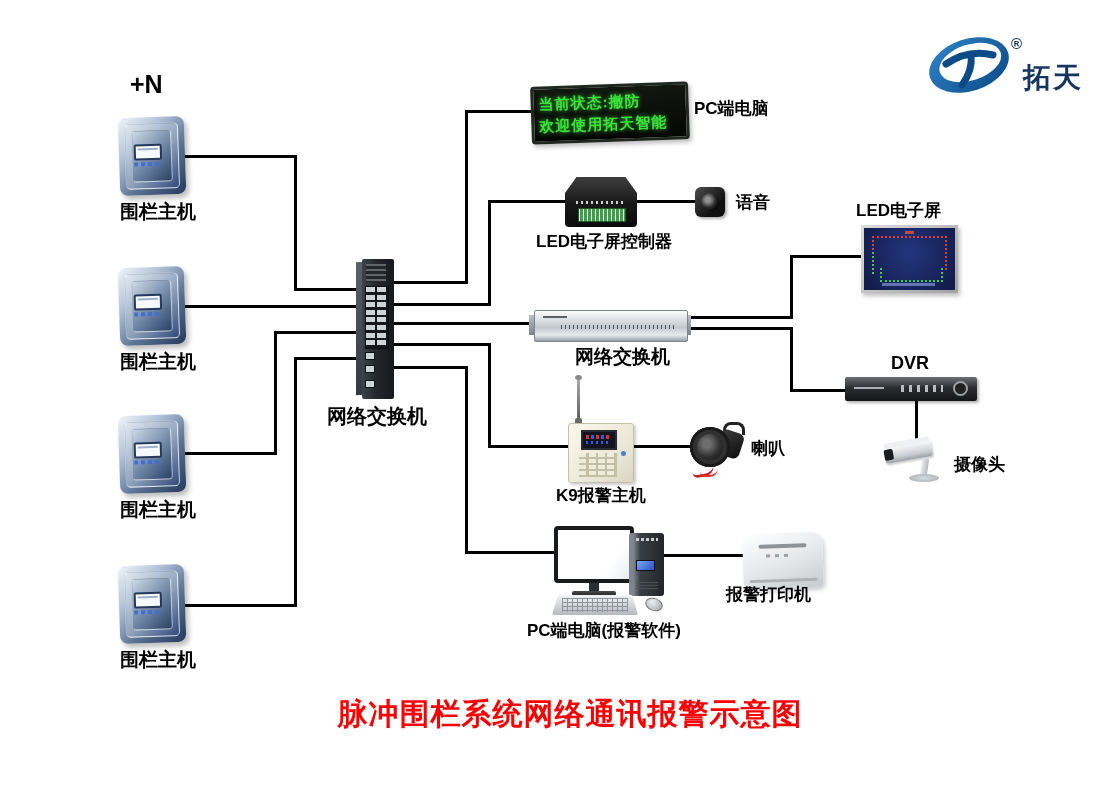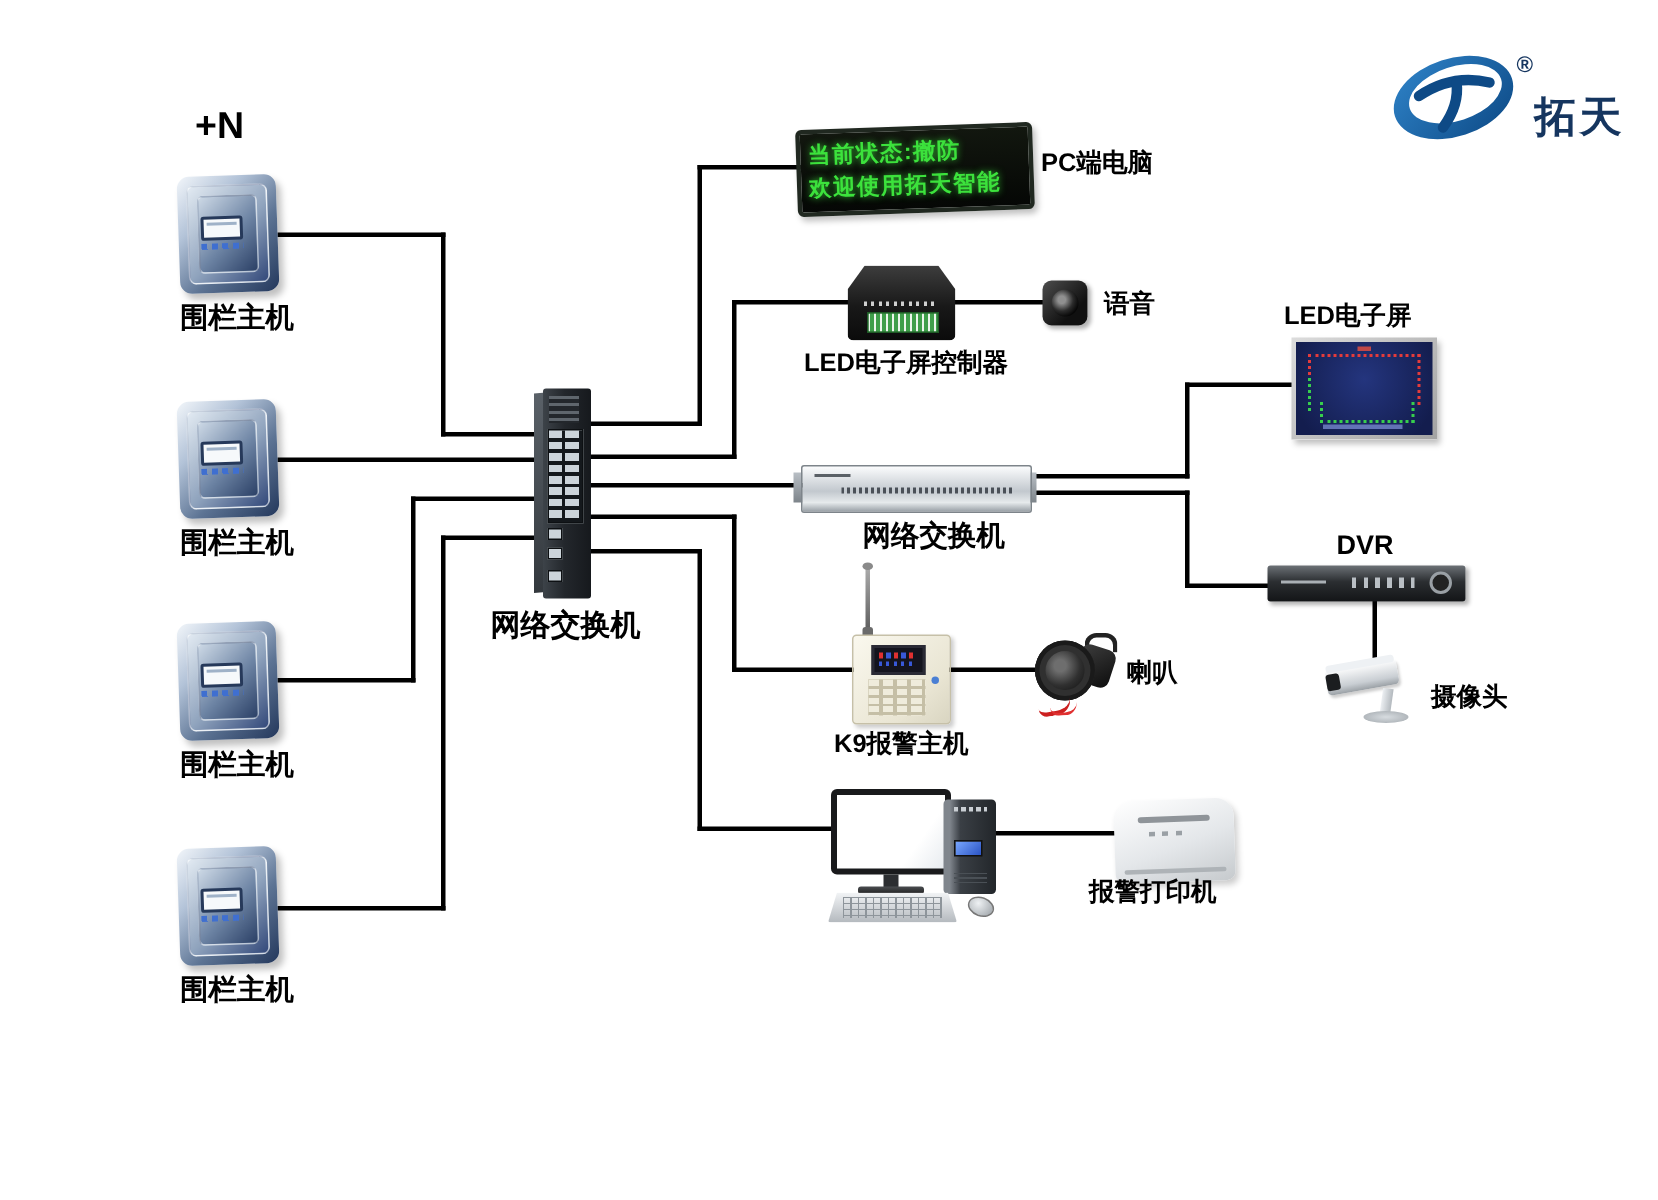--- a/index.html
+++ b/index.html
@@ -327,20 +327,21 @@
     <div class="mon-scr"></div>
   </div>
   <div class="mon-stand"></div>
   <div class="mon-base"></div>
   <div class="tower">
     <div class="tower-scr"></div>
     <div class="tower-vent"></div>
   </div>
   <div class="kbd"></div>
   <div class="mouse"></div>
+  <div class="lbl" style="left:527px;top:619px;">PC端电脑(报警软件)</div>
 
   <div class="prn">
     <div class="prn-body"></div>
     <div class="prn-slot"></div>
     <div class="prn-btn"></div>
     <div class="prn-lip"></div>
   </div>
   <div class="lbl" style="left:726px;top:583px;">报警打印机</div>
 
   <div class="logo">
@@ -355,14 +356,15 @@
         <ellipse cx="44" cy="32" rx="41" ry="26" fill="url(#lg1)"></ellipse>
         <ellipse cx="46" cy="30" rx="32" ry="18" fill="#ffffff"></ellipse>
       </g>
       <path d="M21 31 Q 43 16 68 22" stroke="#0e4a86" stroke-width="7" fill="none" stroke-linecap="round"></path>
       <path d="M46 22 Q 48 37 37 52" stroke="#0e4a86" stroke-width="7" fill="none" stroke-linecap="round"></path>
     </svg>
     <span class="logo-reg">®</span>
     <span class="logo-brand">拓天</span>
   </div>
 
+  <div class="title">脉冲围栏系统网络通讯报警示意图</div>
 
 </div>
 
 </body></html>

